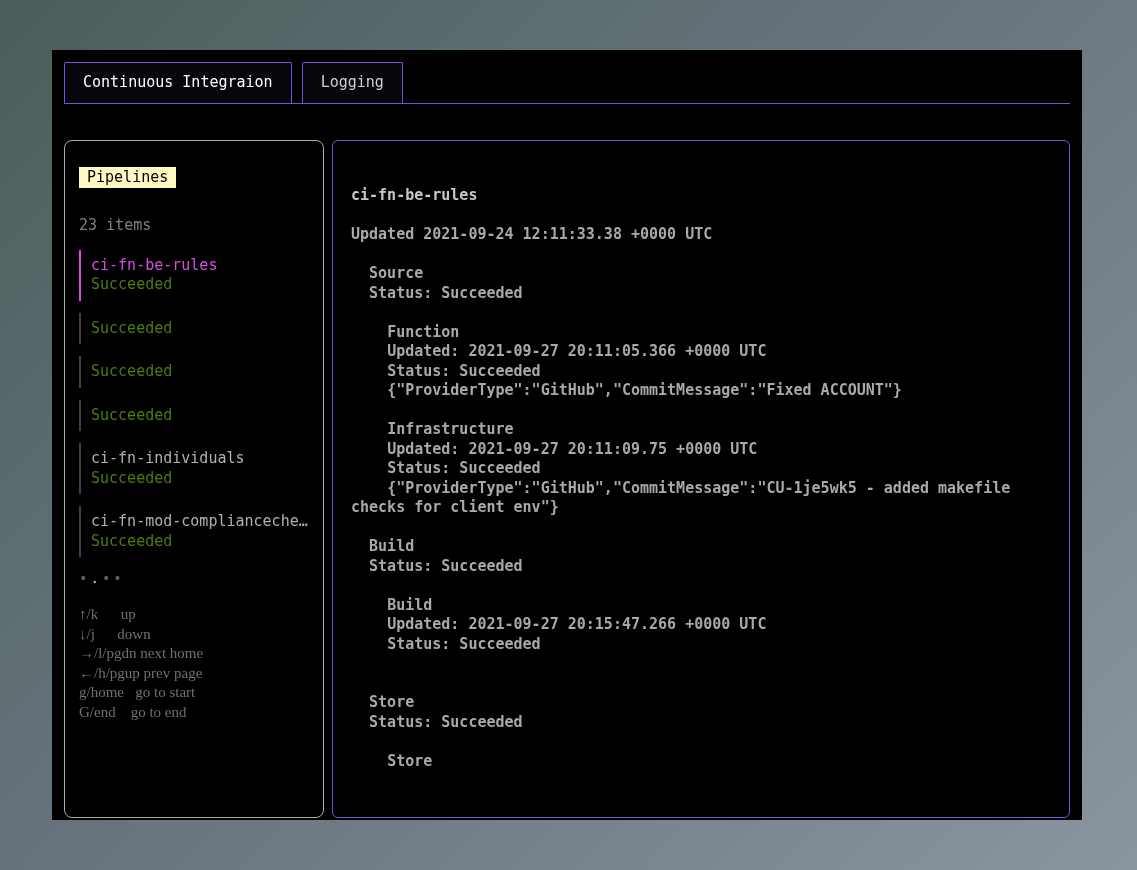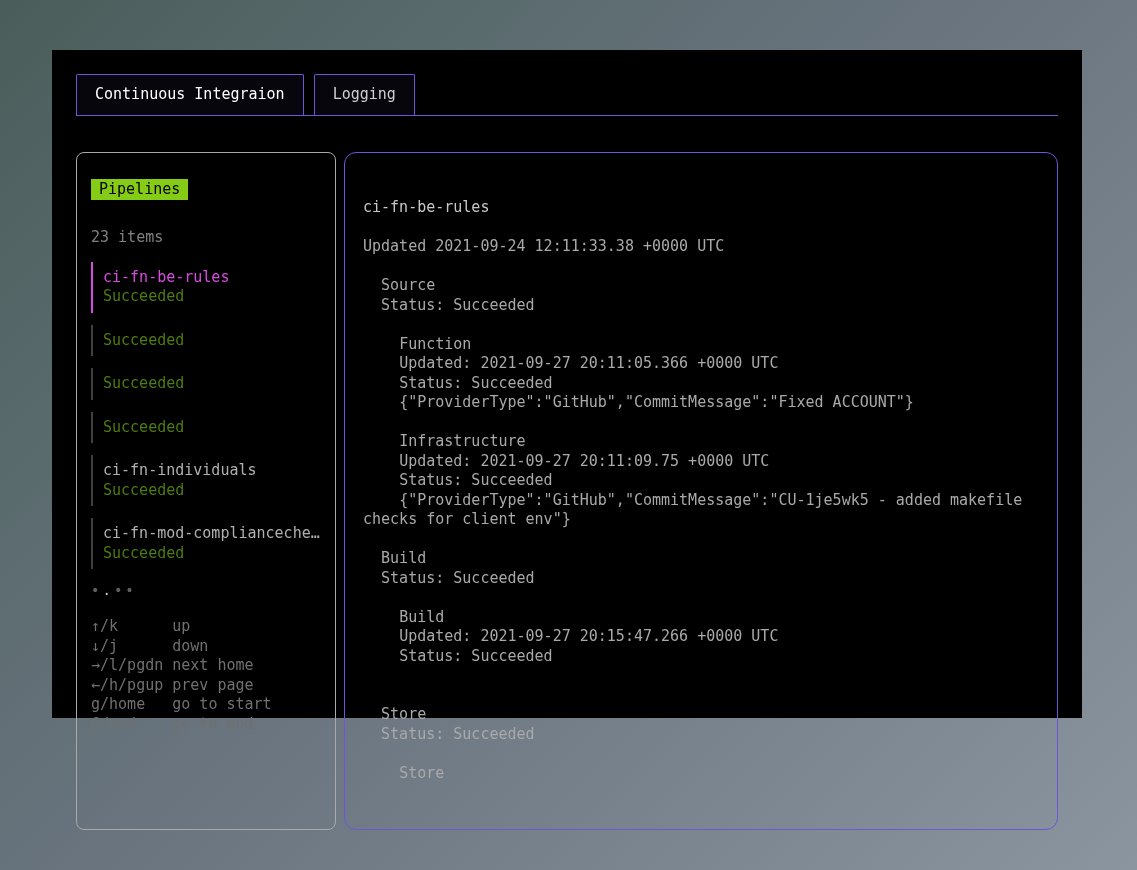--- a/index.html
+++ b/index.html
@@ -10,23 +10,23 @@
     font-family: ui-monospace, 'SF Mono', Menlo, Monaco, Consolas, monospace;
     font-size: 15px;
     line-height: 1.3;
     overflow: hidden;
   }
   .window {
     position: absolute;
     left: 52px;
     top: 50px;
     width: 1030px;
-    height: 668px;
+    height: 770px;
     background: #000;
-    padding: 24px;
+    padding: 12px;
   }
   .tabs {
     display: flex;
     gap: 10px;
     align-items: flex-end;
   }
   .tab {
     padding: 10px 18px;
     border: 1px solid #6d56d8;
     border-bottom: none;
@@ -48,21 +48,21 @@
     margin-top: 36px;
   }
   .sidebar {
     width: 260px;
     border: 1px solid #a9a9a9;
     border-radius: 8px;
     padding: 26px 14px 20px 14px;
     color: #a0a0a0;
   }
   .pipelines-badge {
-    background: #84cc16;
+    background: #fef9c3;
     color: #000;
     padding: 1px 8px;
     display: inline-block;
     font-weight: 500;
   }
   .count {
     margin-top: 28px;
     color: #808080;
   }
   .pipeline-list {
@@ -84,29 +84,30 @@
     margin-top: 10px;
     color: #606060;
     letter-spacing: 3px;
     font-size: 14px;
   }
   .pager-dots .active-dot { color: #d0d0d0; }
   .hints {
     margin-top: 18px;
     color: #707070;
   }
-  .hints div { white-space: pre; }
+  .hints div { white-space: pre; font-family: Liberation Serif, serif; }
   .detail {
     flex: 1;
     border: 1px solid #6d56d8;
-    border-radius: 12px;
+    border-radius: 6px;
     padding: 26px 18px;
     color: #a9a9a9;
     white-space: pre-wrap;
     overflow: hidden;
+    font-weight: bold;
   }
   .detail .title { color: #c8c8c8; }
 </style>
 </head>
 <body>
 
 <div class="window">
   <div class="tabs">
     <div class="tab active">Continuous Integraion</div>
     <div class="tab">Logging</div>

